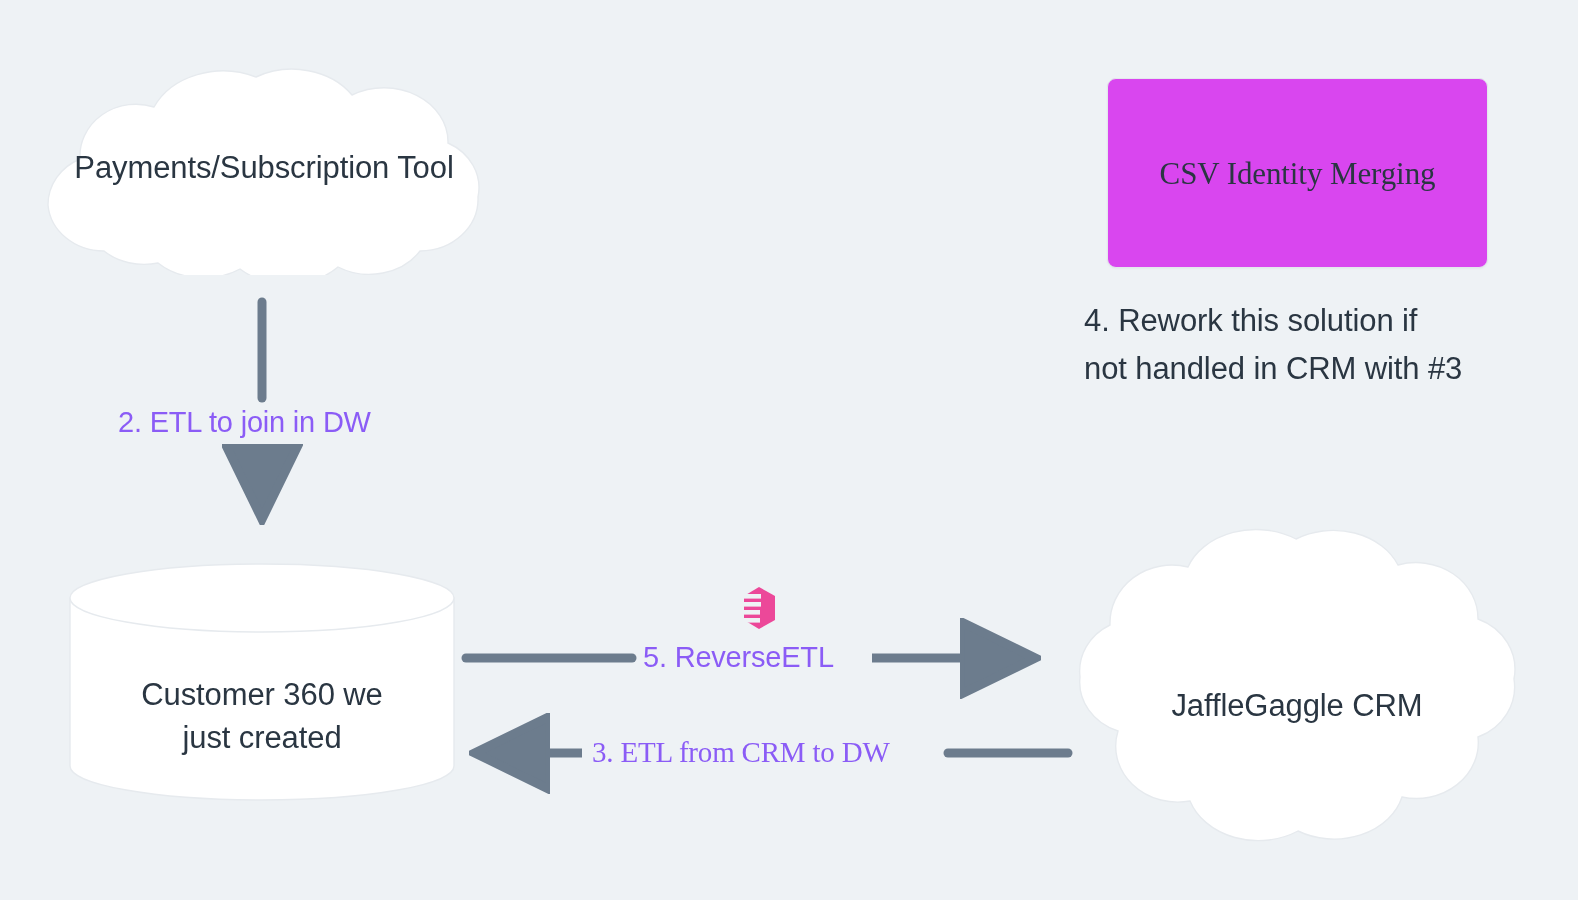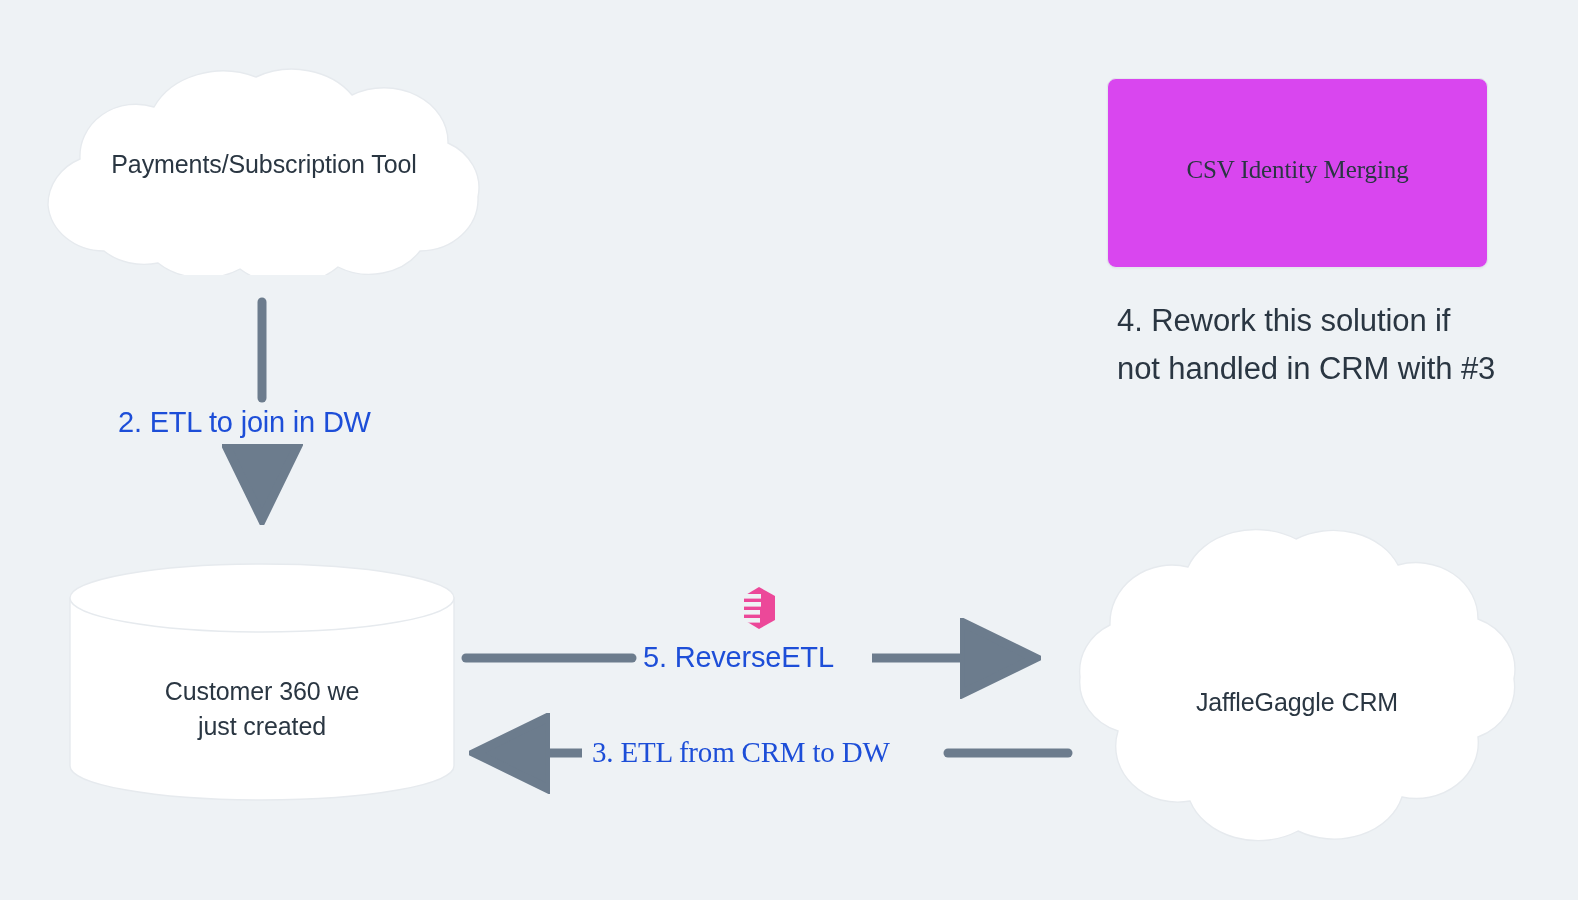--- a/index.html
+++ b/index.html
@@ -24,21 +24,21 @@
     position: absolute;
     box-sizing: border-box;
   }
 
   .node-label {
     position: absolute;
     left: 0;
     right: 0;
     text-align: center;
     color: #2a3642;
-    font-size: 25px;
+    font-size: 31px;
     line-height: 1.38;
     letter-spacing: -0.1px;
     white-space: pre-line;
   }
 
   
   .cloud-svg {
     position: absolute;
     inset: 0;
     width: 100%;
@@ -65,27 +65,26 @@
   }
 
   
   .free-text {
     position: absolute;
     color: #2a3642;
     font-size: 31px;
     line-height: 1.55;
     letter-spacing: -0.1px;
     white-space: pre-line;
-    margin-left: 33px;
   }
 
   
   .edge-label {
     position: absolute;
-    color: #1d4ed8;
+    color: #8b5cf6;
     font-size: 29px;
     line-height: 1;
     letter-spacing: -0.2px;
     background: #eef2f5;
     padding: 0 6px;
     white-space: nowrap;
   }
 
   
   #edges {

